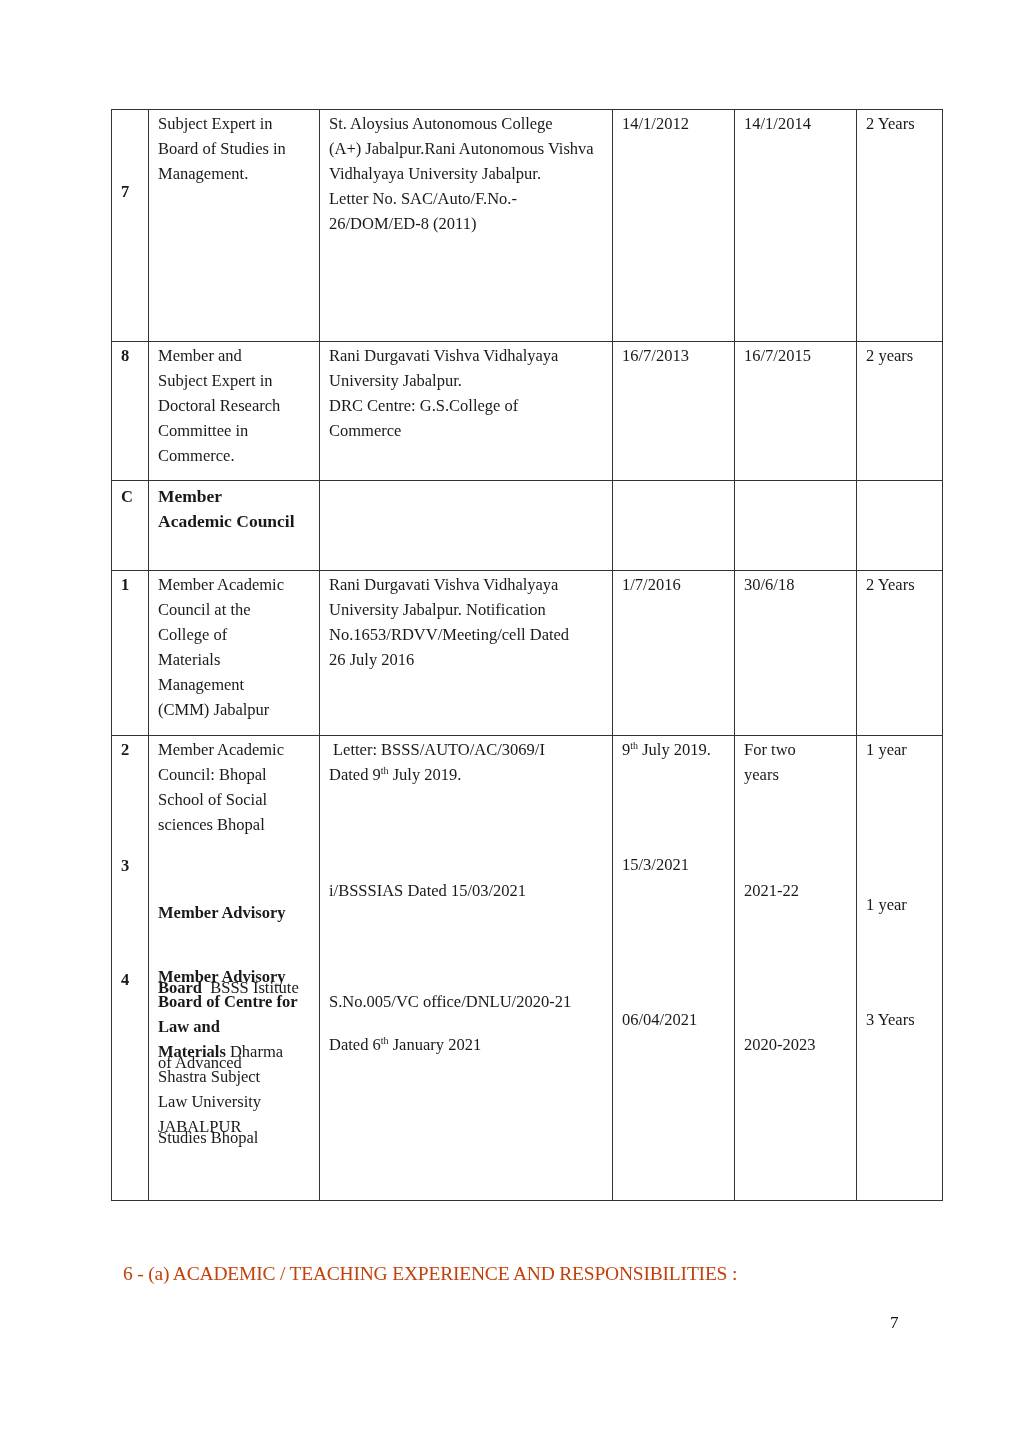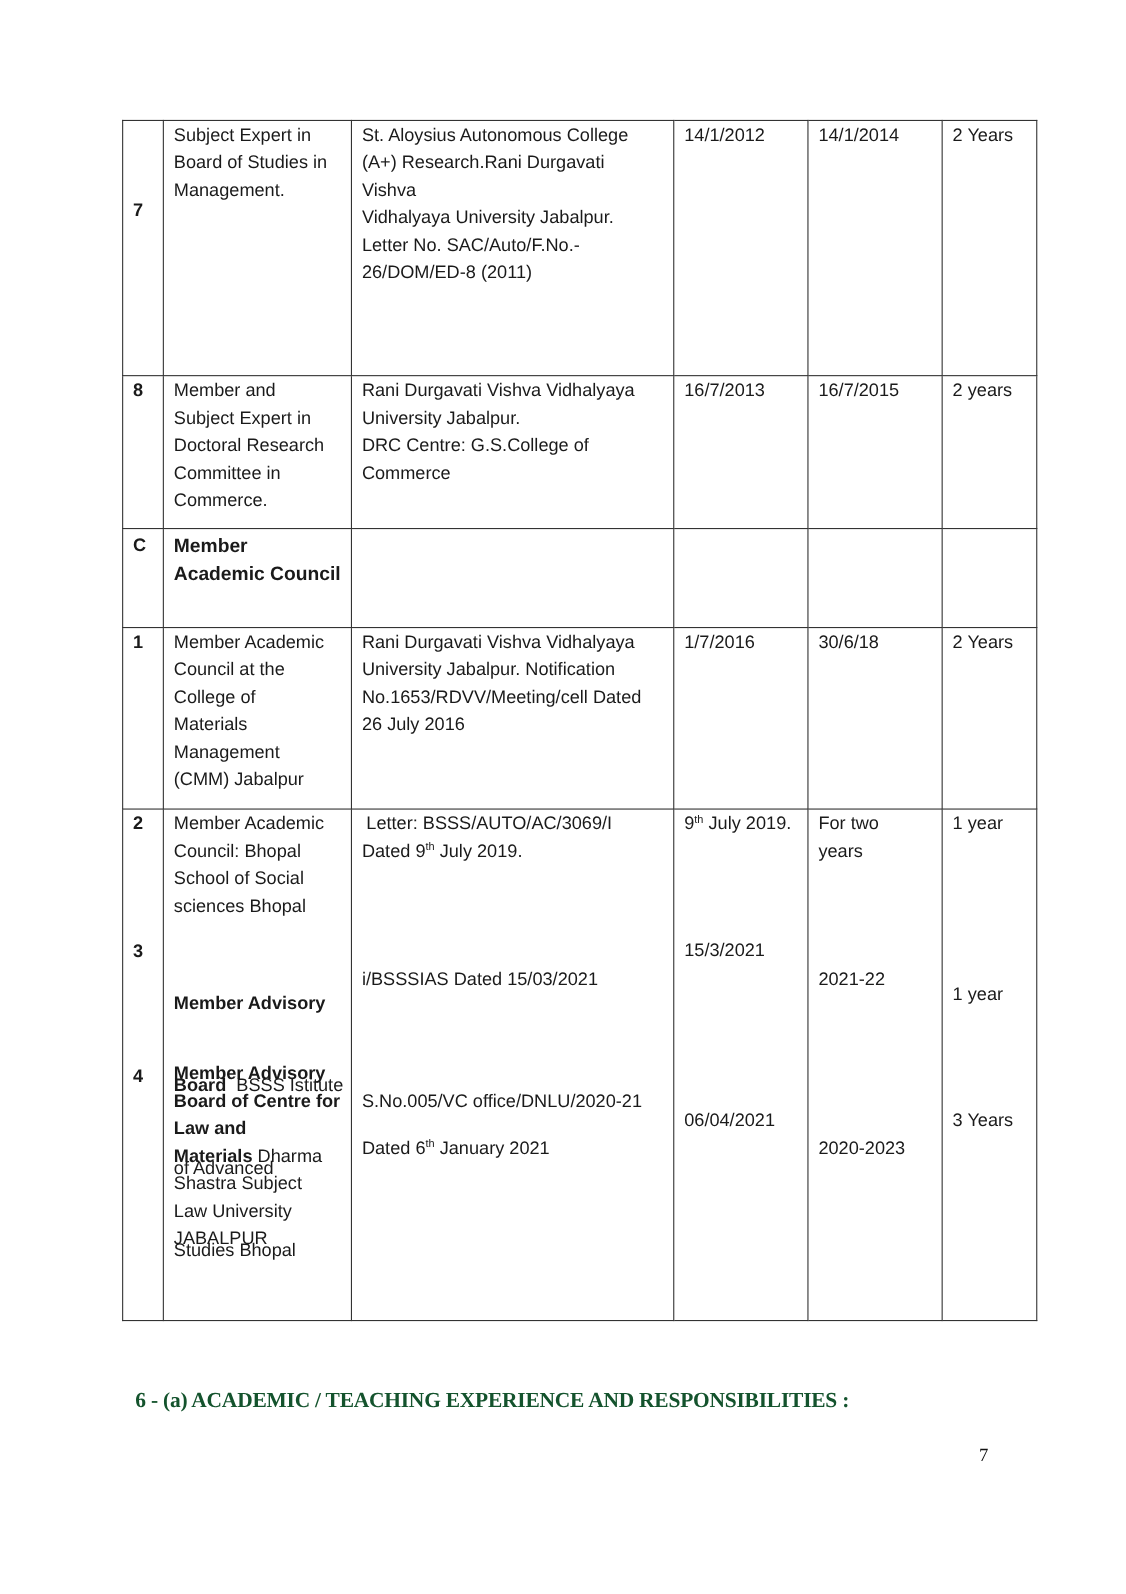--- a/index.html
+++ b/index.html
@@ -6,31 +6,31 @@
   body { width: 1024px; height: 1449px; position: relative; overflow: hidden; color: #111; }
   .page { position: absolute; left: 0; top: 0; width: 1024px; height: 1449px; }
   table.cv {
     position: absolute; left: 111px; top: 109px;
     border-collapse: collapse; table-layout: fixed;
     font-family: "Liberation Sans", "DejaVu Sans", sans-serif;
     font-size: 16.5px; line-height: 25px; color: #1a1a1a;
   }
   table.cv td {
     border: 1.3px solid #333; vertical-align: top;
-    padding: 1px 9px 0 9px; position: relative;
+    padding: 1px 9px 0 9px; position: relative; font-family: Liberation Serif, serif;
   }
   td.num { font-weight: bold; padding-left: 9px; }
   .bold { font-weight: bold; }
   .line { display: block; }
   .abs { position: absolute; left: 9px; }
   sup { font-size: 10px; line-height: 0; vertical-align: 6px; }
   .heading {
     position: absolute; left: 123px; top: 1263px;
     font-family: "Liberation Serif", "DejaVu Serif", serif;
-    font-weight: bold; font-size: 19.5px; letter-spacing: -0.2px; color: #14532d;
+    font-weight: normal; font-size: 19.5px; letter-spacing: -0.2px; color: #c2410c;
   }
   .pageno {
     position: absolute; left: 890px; top: 1313px;
     font-family: "Liberation Serif", "DejaVu Serif", serif; font-size: 17px; color: #111;
   }
 </style>
 </head>
 <body>
 
 <div class="page">
@@ -48,21 +48,21 @@
     <tbody>
         <tr style="height:232px">
       <td class="num" style="vertical-align:middle; padding-bottom:70px">7</td>
       <td>
         <span class="line">Subject Expert in</span>
         <span class="line">Board of Studies in</span>
         <span class="line">Management.</span>
       </td>
       <td>
         <span class="line">St. Aloysius Autonomous College</span>
-        <span class="line">(A+) Research.Rani Durgavati Vishva</span>
+        <span class="line">(A+) Jabalpur.Rani Autonomous Vishva</span>
         <span class="line">Vidhalyaya University Jabalpur.</span>
         <span class="line">Letter No. SAC/Auto/F.No.-</span>
         <span class="line">26/DOM/ED-8 (2011)</span>
       </td>
       <td>14/1/2012</td>
       <td>14/1/2014</td>
       <td>2 Years</td>
     </tr>
 
     <tr style="height:139px">

